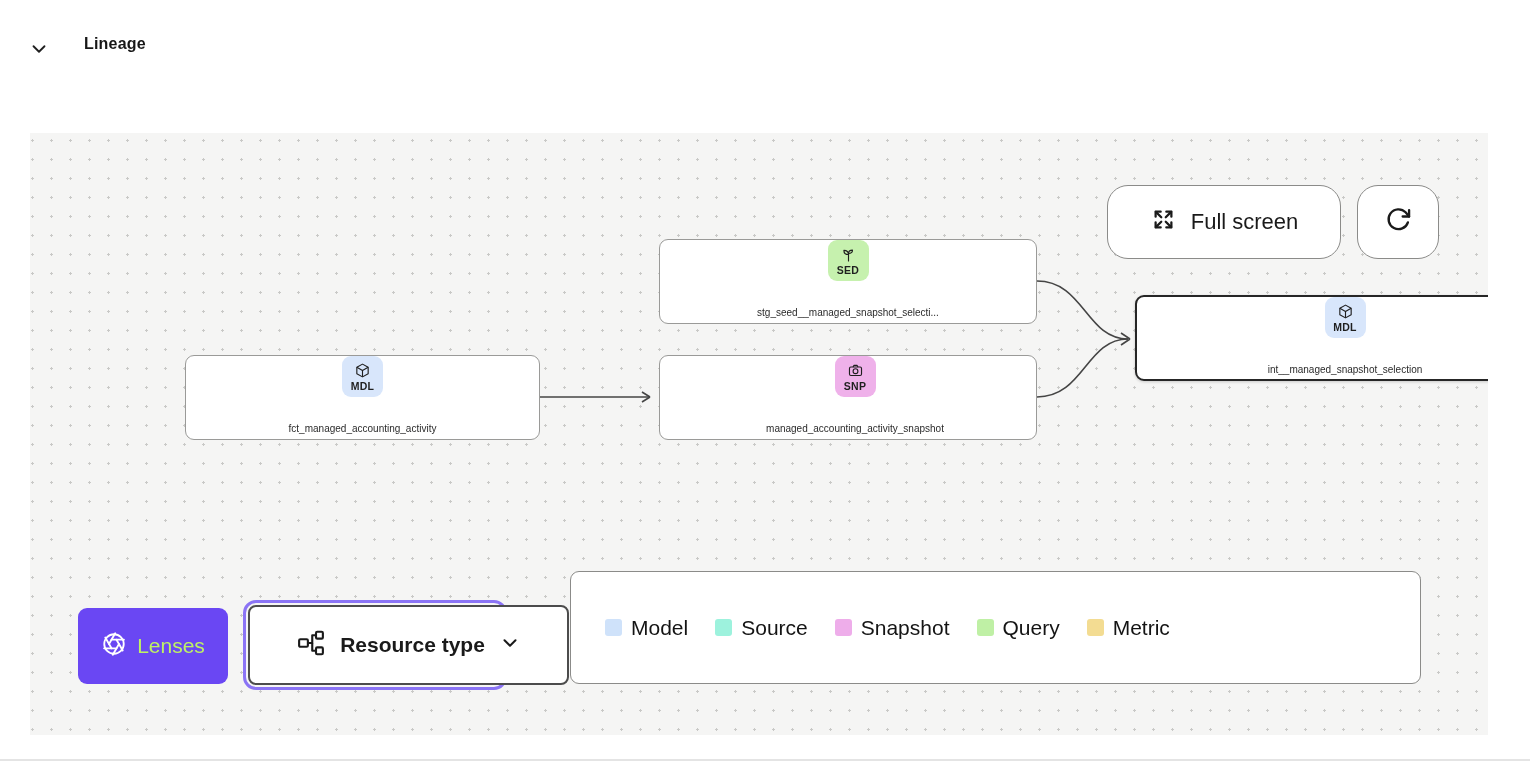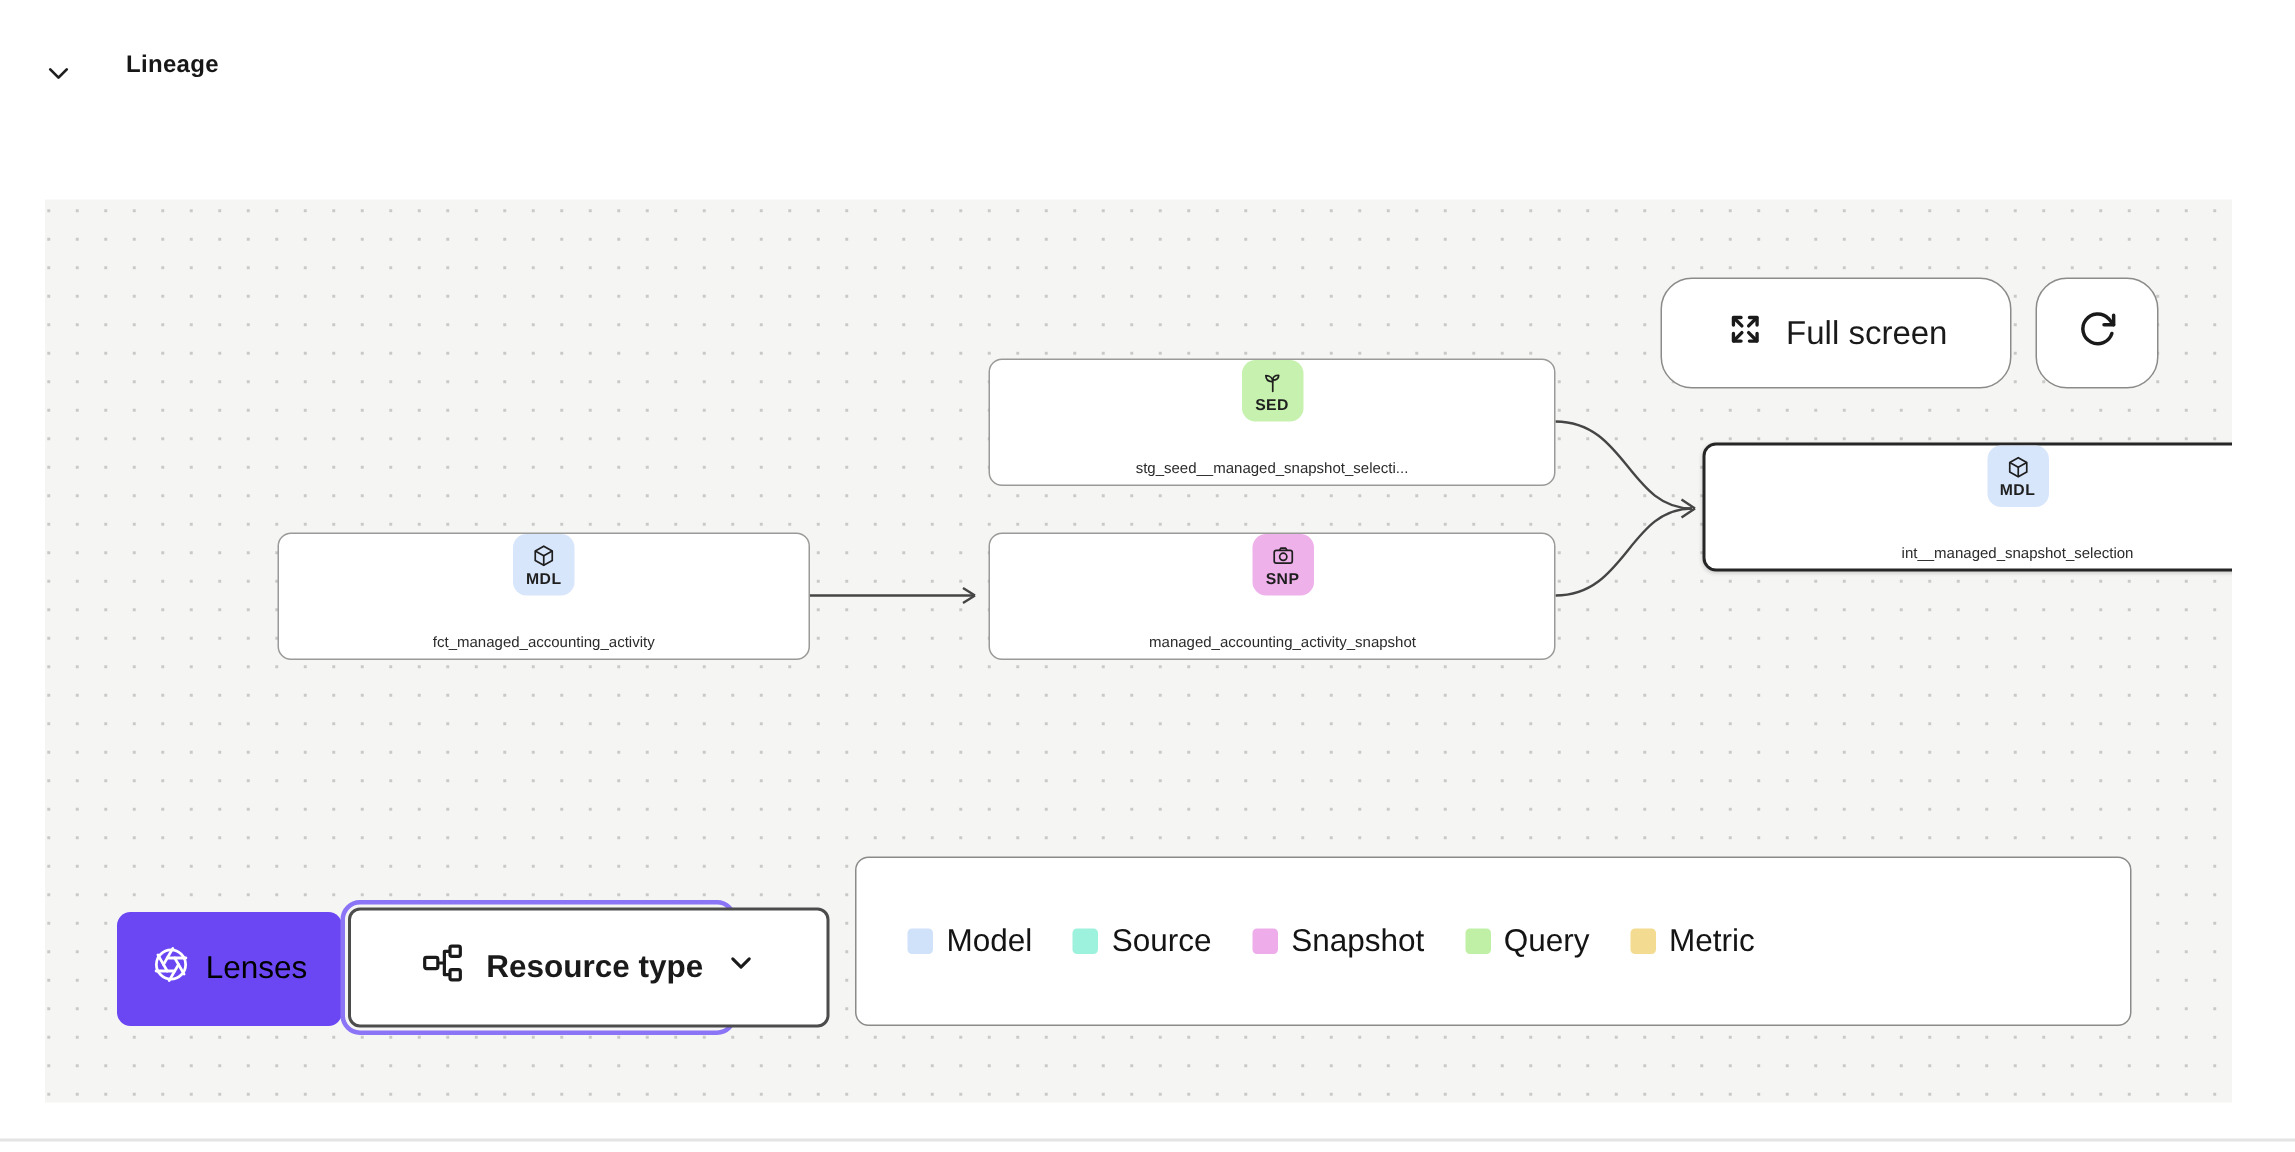--- a/index.html
+++ b/index.html
@@ -29,23 +29,23 @@
   .node-label { font-size:10px; color:#2b2b2b; white-space:nowrap; }
 
   
   .ctl-btn { position:absolute; top:52px; height:74px; background:#ffffff; border:1px solid #8b8b89; border-radius:21px;
              display:flex; align-items:center; justify-content:center; gap:14px; cursor:pointer; color:#1a1a1a; }
   .fullscreen-btn { left:1077px; width:234px; font-size:22px; font-weight:500; }
   .refresh-btn { left:1327px; width:82px; }
 
   
   .lenses-btn { position:absolute; left:48px; top:475px; width:150px; height:76px; border-radius:9px;
-                display:flex; align-items:center; justify-content:center; gap:10px; color:#000000;
+                display:flex; align-items:center; justify-content:center; gap:10px; color:#bef264;
                 font-size:21px; font-weight:500; cursor:pointer; }
-  .lens-ring { position:absolute; left:197px; top:467px; width:264px; height:90px; border:3px solid #8b74f5; border-radius:13px; background:#f5f5f4; }
+  .lens-ring { position:absolute; left:213px; top:467px; width:264px; height:90px; border:3px solid #8b74f5; border-radius:13px; background:#f5f5f4; }
   .lens-select { position:absolute; left:2px; top:2px; width:321px; height:80px; background:#ffffff; border:2px solid #4c4c4c; border-radius:8px;
                  display:flex; align-items:center; justify-content:center; gap:14px; cursor:pointer; color:#1a1a1a;
                  font-size:21px; font-weight:700; }
 
   
   .legend { position:absolute; left:540px; top:438px; width:851px; height:113px; background:#ffffff; border:1px solid #8b8b89; border-radius:9px;
             display:flex; flex-direction:column; justify-content:center; gap:20px; padding:0 0 0 34px; }
   .legend-row { display:flex; align-items:center; gap:27px; }
   .legend-item { display:flex; align-items:center; gap:9px; font-size:21px; font-weight:500; color:#141414; }
   .swatch { width:17px; height:17px; border-radius:3px; flex-shrink:0; }

